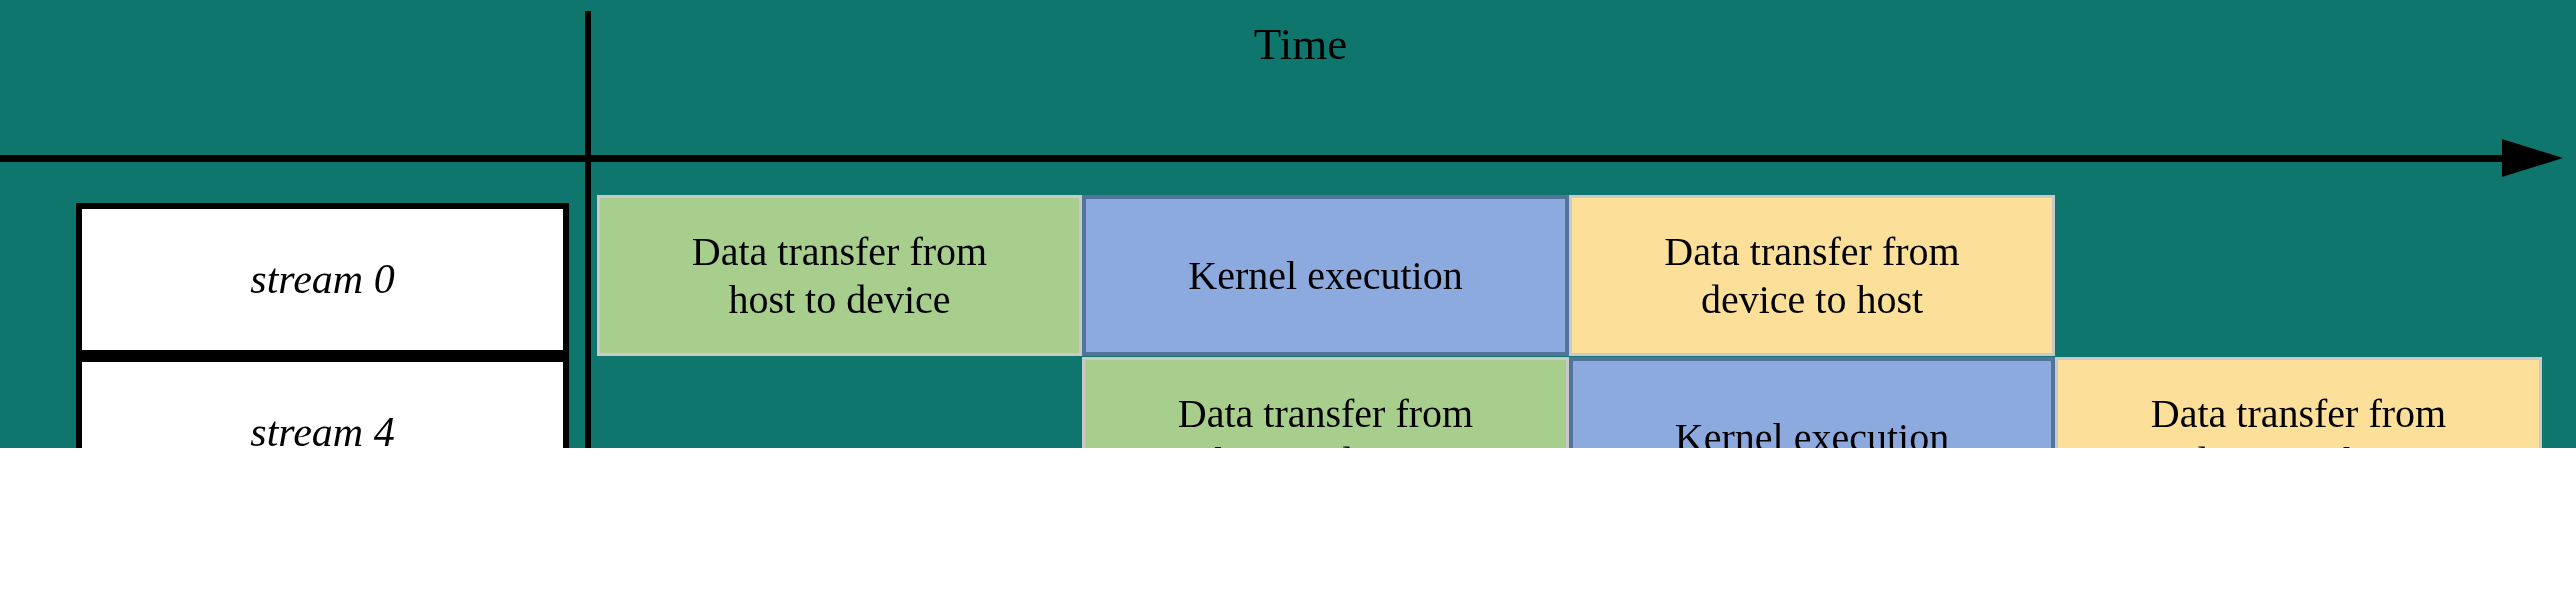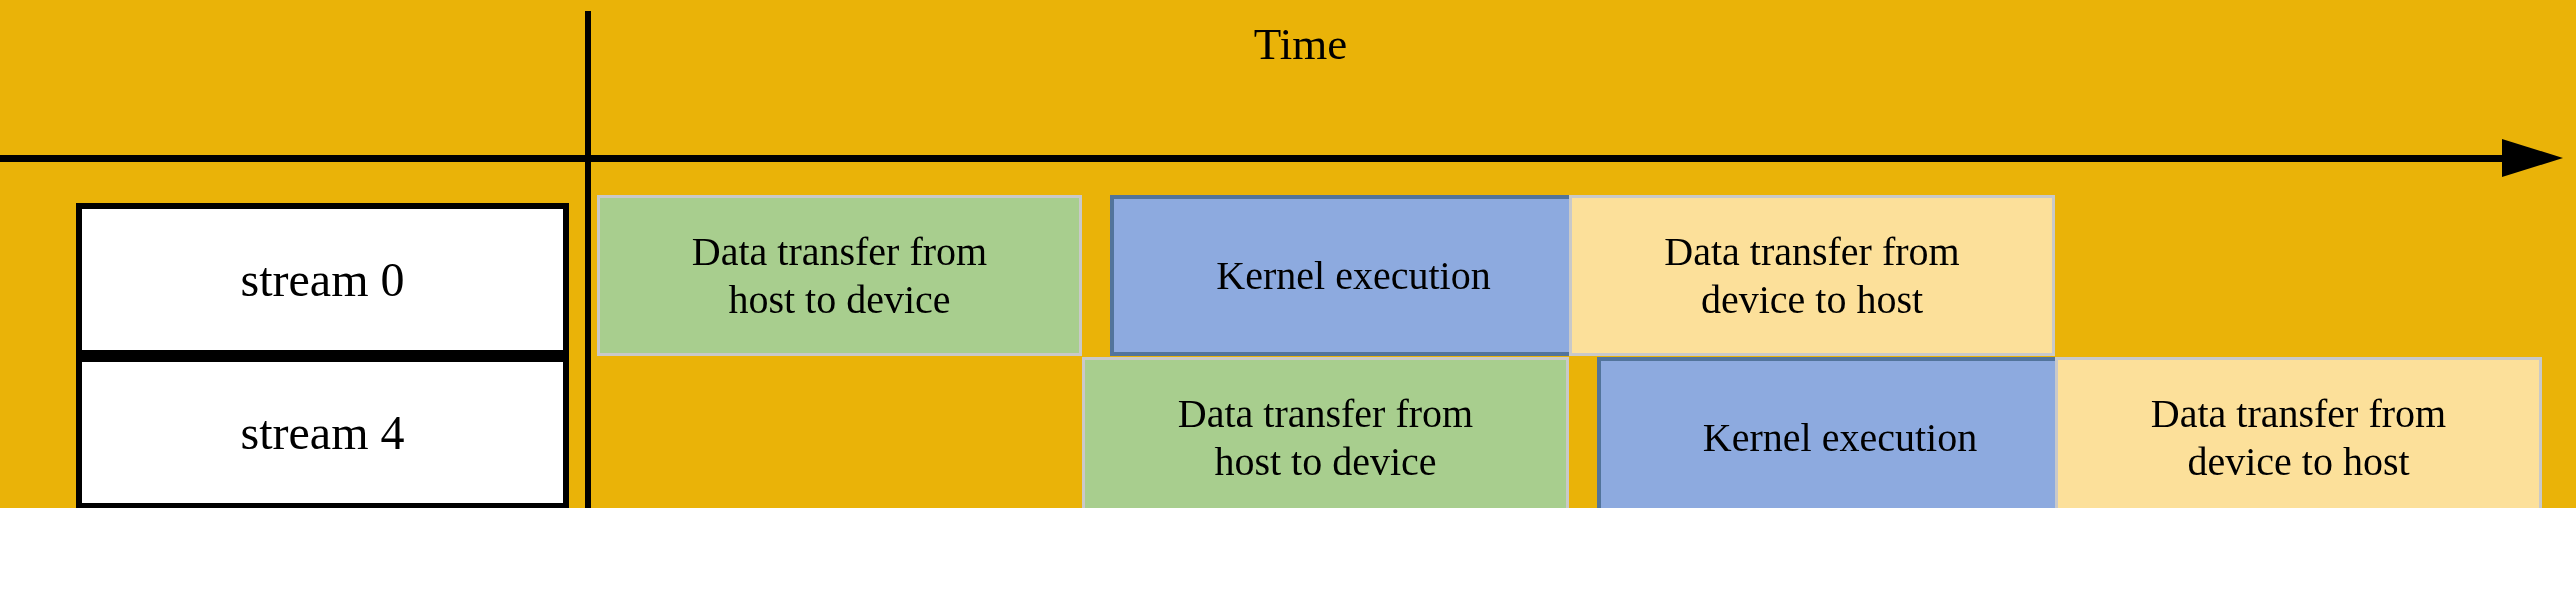--- a/index.html
+++ b/index.html
@@ -7,22 +7,22 @@
     margin: 0;
     padding: 0;
     background: #ffffff;
   }
   body {
     font-family: "Liberation Serif", "DejaVu Serif", serif;
   }
   #stage {
     position: relative;
     width: 2576px;
-    height: 508px;
-    background: #eab308;
+    height: 448px;
+    background: #0f766e;
     overflow: hidden;
   }
 
   
   .axis-h {
     position: absolute;
     left: 0px;
     top: 155px;
     width: 2508px;
     height: 7.2px;
@@ -74,24 +74,25 @@
     box-sizing: border-box;
     border: 6.4px solid #000000;
     background: #ffffff;
     display: flex;
     align-items: center;
     justify-content: center;
   }
   .stream-box.row0 { top: 0px; }
   .stream-box.row1 { top: 153px; }
   .stream-label {
-    font-size: 48px;
+    font-size: 42px;
     line-height: 47px;
     color: #000000;
     white-space: nowrap;
+    font-style: italic;
   }
 
   
   .block {
     position: absolute;
     box-sizing: border-box;
     display: flex;
     align-items: center;
     justify-content: center;
     text-align: center;
@@ -107,21 +108,20 @@
     background: #a8ce8e;
     border: 3.2px solid #c9c9c9;
   }
   .block.yellow {
     background: #fce09a;
     border: 3.2px solid #c9c9c9;
   }
   .block.blue {
     background: #8daadf;
     border: 4.8px solid #52749b;
-    margin-left: 28px;
   }
 </style>
 </head>
 <body>
 
 <div id="stage">
 
   <div class="axis-h"></div>
   <div class="axis-arrow"></div>
   <div class="axis-v"></div>

